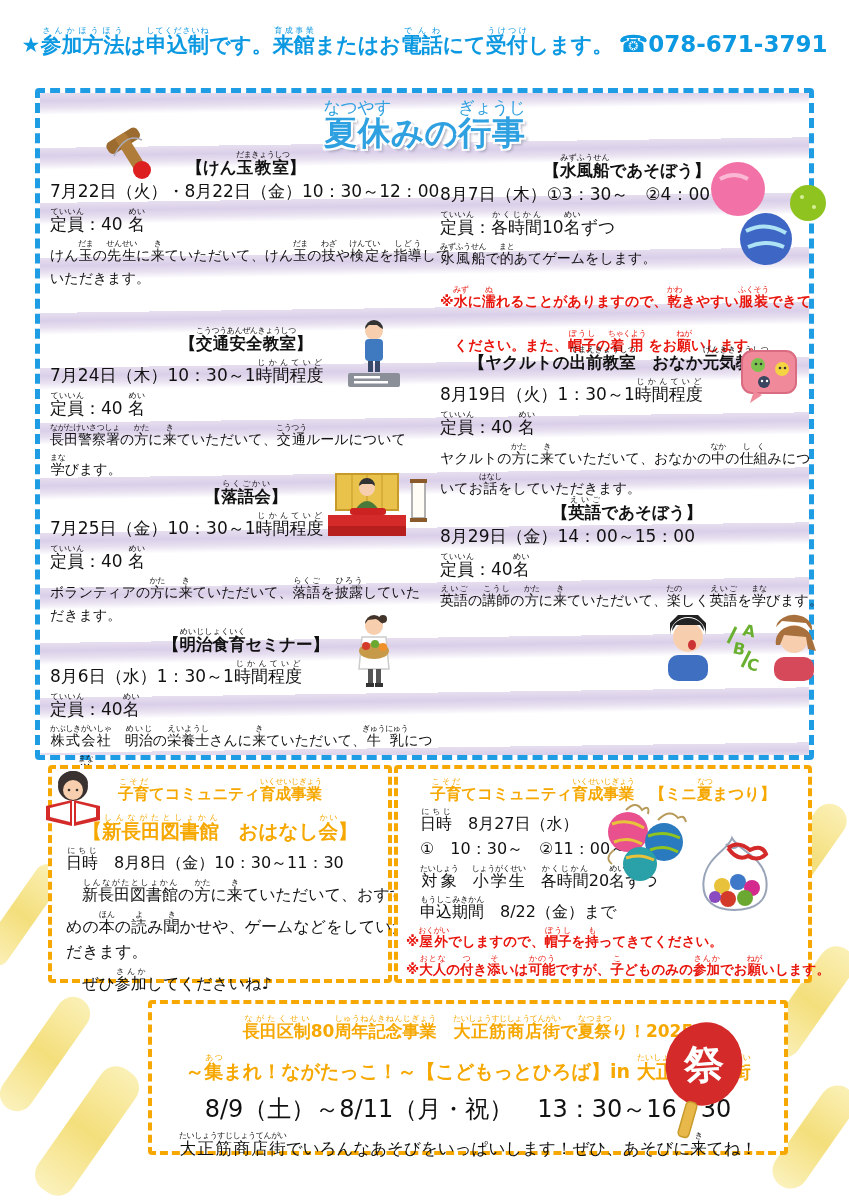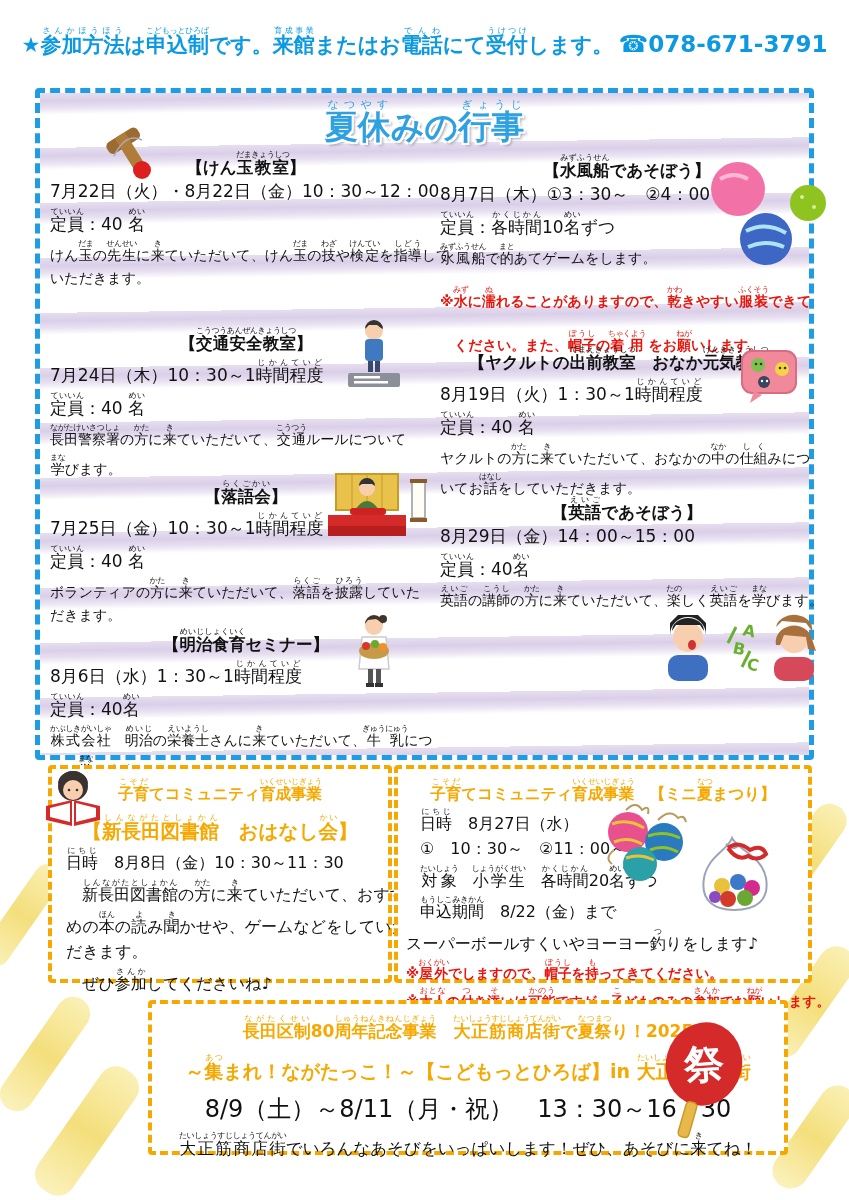--- a/index.html
+++ b/index.html
@@ -18,21 +18,21 @@
   #main-box { position:absolute; left:35px; top:88px; width:779px; height:672px;
     border:5px dashed #1f9de4; border-radius:4px; background:#fff; }
   #main-box .stripes { position:absolute; inset:0; border-radius:2px;
     background:repeating-linear-gradient(179.2deg,
       rgba(195,176,216,0.55) 0px, rgba(173,148,206,0.6) 8px, rgba(195,176,216,0.5) 15px,
       rgba(255,255,255,0) 22px, rgba(255,255,255,0) 55px);
     opacity:.75; }
   #main-title { position:absolute; left:0; top:6px; width:769px; text-align:center;
     font-size:33px; font-weight:bold; color:#2fa0e0;
     text-shadow:-2px -2px 0 #fff, 2px -2px 0 #fff, -2px 2px 0 #fff, 2px 2px 0 #fff, 3px 3px 3px #9a9ab0; }
-  #main-title rt { font-size:11px; color:#2fa0e0; text-shadow:none; }
+  #main-title rt { font-size:17px; color:#2fa0e0; text-shadow:none; }
 
   .evt { position:absolute; color:#111; }
   .evt .t  { text-align:center; font-size:16.5px; font-weight:bold; line-height:1.1; }
   .evt .l  { font-size:17px; margin-top:5px; white-space:nowrap; line-height:1.15; }
   .evt .d  { font-size:14px; margin-top:5px; white-space:nowrap; line-height:1.3; }
   .evt .w  { font-size:14px; margin-top:18px; white-space:nowrap; line-height:1.3; color:#e8150d; font-weight:bold; }
 
   #evt-kendama { left:10px;  top:57px;  width:392px; }
   #evt-balloon { left:400px; top:60px;  width:374px; }
   #evt-traffic { left:10px;  top:233px; width:392px; }
@@ -89,21 +89,21 @@
 <body>
 
 <div class="ystroke" id="ys1"></div>
 <div class="ystroke" id="ys2"></div>
 <div class="ystroke" id="ys3"></div>
 <div class="ystroke" id="ys4"></div>
 <div class="ystroke" id="ys5"></div>
 <div class="ystroke" id="ys7"></div>
 
 <div id="header">
-  <span class="notice">★<ruby>参加方法<rt>さんかほうほう</rt></ruby>は<ruby>申込制<rt>こどもっとひろば</rt></ruby>です。<ruby>来館<rt>育成事業</rt></ruby>またはお<ruby>電話<rt>でんわ</rt></ruby>にて<ruby>受付<rt>うけつけ</rt></ruby>します。</span>
+  <span class="notice">★<ruby>参加方法<rt>さんかほうほう</rt></ruby>は<ruby>申込制<rt>してくださいね</rt></ruby>です。<ruby>来館<rt>育成事業</rt></ruby>またはお<ruby>電話<rt>でんわ</rt></ruby>にて<ruby>受付<rt>うけつけ</rt></ruby>します。</span>
   <span class="phone-wrap"><span class="phone-icon">☎</span><span>078-671-3791</span></span>
 </div>
 
 <div id="main-box">
   <div class="stripes"></div>
 
   <div id="main-title"><ruby>夏休<rt>なつやす</rt></ruby>みの<ruby>行事<rt>ぎょうじ</rt></ruby></div>
 
   <div class="evt" id="evt-kendama">
     <div class="t">【けん<ruby>玉教室<rt>だまきょうしつ</rt></ruby>】</div>
@@ -276,21 +276,20 @@
   <path d="M10,40 L30,35 L30,54 L10,49 Z" fill="#fff"></path>
   <path d="M56,40 L36,35 L36,54 L56,49 Z" fill="#fff"></path>
 </svg>
 
 <div class="obox" id="box-matsuri">
   <div class="osub"><ruby>子育<rt>こそだ</rt></ruby>てコミュニティ<ruby>育成事業<rt>いくせいじぎょう</rt></ruby>　【ミニ<ruby>夏<rt>なつ</rt></ruby>まつり】</div>
   <div class="obody"><ruby>日時<rt>にちじ</rt></ruby>　8月27日（水）</div>
   <div class="obody">①　10：30～　②11：00～</div>
   <div class="obody"><ruby>対象<rt>たいしょう</rt></ruby>　<ruby>小学生<rt>しょうがくせい</rt></ruby>　<ruby>各時間<rt>かくじかん</rt></ruby>20<ruby>名<rt>めい</rt></ruby>ずつ</div>
   <div class="obody"><ruby>申込期間<rt>もうしこみきかん</rt></ruby>　8/22（金）まで</div>
-  <div class="obody" style="margin-left:8px">スーパーボールすくいやヨーヨー<ruby>釣<rt>つ</rt></ruby>りをします♪</div>
   <div class="owarn">※<ruby>屋外<rt>おくがい</rt></ruby>でしますので、<ruby>帽子<rt>ぼうし</rt></ruby>を<ruby>持<rt>も</rt></ruby>ってきてください。</div>
   <div class="owarn">※<ruby>大人<rt>おとな</rt></ruby>の<ruby>付<rt>つ</rt></ruby>き<ruby>添<rt>そ</rt></ruby>いは<ruby>可能<rt>かのう</rt></ruby>ですが、<ruby>子<rt>こ</rt></ruby>どものみの<ruby>参加<rt>さんか</rt></ruby>でお<ruby>願<rt>ねが</rt></ruby>いします。</div>
 </div>
 
 <svg id="art-yoyo" width="100" height="90" viewBox="0 0 100 90">
   <path d="M30,12 q10,-10 16,0 q8,-6 6,4" stroke="#b89a5a" stroke-width="2" fill="none"></path>
   <path d="M62,22 q12,-12 20,-2 q6,-4 8,4" stroke="#b89a5a" stroke-width="2" fill="none"></path>
   <path d="M18,52 q-10,8 -2,14" stroke="#b89a5a" stroke-width="2" fill="none"></path>
   <circle cx="32" cy="34" r="20" fill="#e8508e"></circle>
   <path d="M16,26 q16,-6 32,4 M18,44 q14,-6 28,2" stroke="#e8c23a" stroke-width="3" fill="none"></path>

